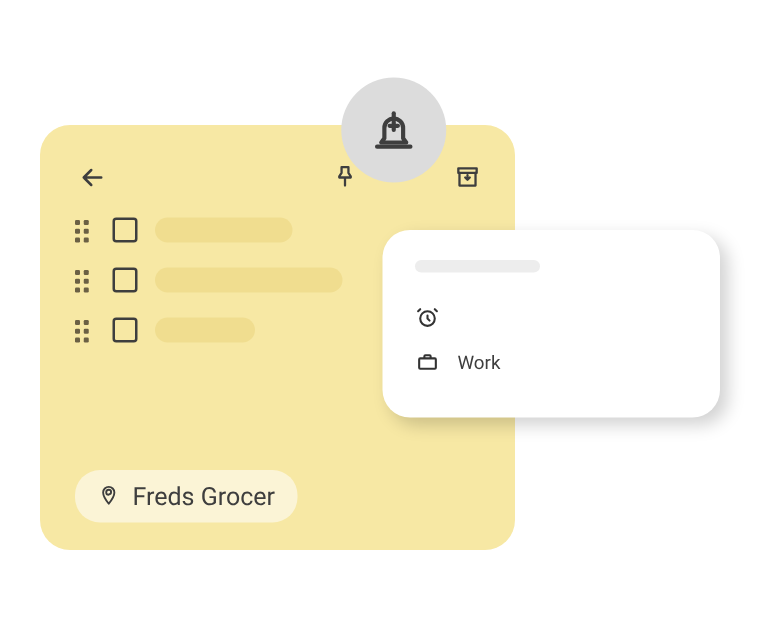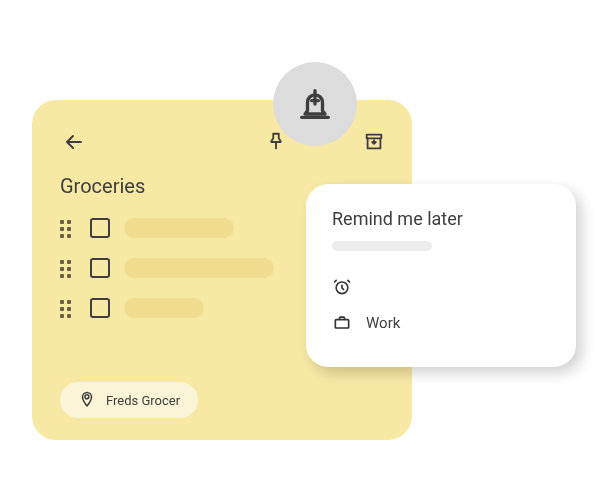--- a/index.html
+++ b/index.html
@@ -66,21 +66,21 @@
     
     .location-chip {
       position: absolute;
       bottom: 22px;
       left: 28px;
       background: #fbf4d6;
       border-radius: 20px;
       padding: 9px 18px;
       display: flex; align-items: center; gap: 10px;
       color: #3e3e3e;
-      font-size: 13px;
+      font-size: 20px;
       cursor: pointer;
     }
     .location-chip svg { width: 18px; height: 18px; }
     
     .bell-circle {
       position: absolute;
       left: 273px;
       top: 62px;
       width: 84px; height: 84px;
       background: #dcdcdc;
@@ -139,21 +139,20 @@
     </div>
     <div class="icon-btn">
       <svg viewBox="0 0 24 24" width="22" height="22">
           <rect x="4" y="4" width="16" height="4"></rect>
           <path d="M5 8v11h14V8"></path>
           <path d="M10 12l2 2 2-2M12 10v4"></path>
         </svg>
     </div>
   </div>
 
-  <div class="note-title">Groceries</div>
 
   <div class="checklist">
     <div class="check-row">
       <div class="drag-handle">
           <span></span>
           <span></span>
           <span></span>
           <span></span>
           <span></span>
           <span></span>
@@ -198,21 +197,20 @@
 <div class="bell-circle">
   <svg viewBox="0 0 24 24">
       <path d="M6 18h12l-1.5-2V11a4.5 4.5 0 0 0-9 0v5L6 18z"></path>
       <path d="M4 20h16"></path>
       <path d="M12 8v4M10 10h4"></path>
       <path d="M12 4v2"></path>
     </svg>
 </div>
 
 <div class="remind-card">
-  <div class="remind-title">Remind me later</div>
   <div class="remind-placeholder"></div>
   <div class="remind-row">
     <svg viewBox="0 0 24 24">
         <circle cx="12" cy="13" r="7"></circle>
         <path d="M12 10v3l2 2"></path>
         <path d="M5 4L3 6M19 4l2 2"></path>
       </svg>
   </div>
   <div class="remind-row">
     <svg viewBox="0 0 24 24" fill="currentColor" stroke="none">

